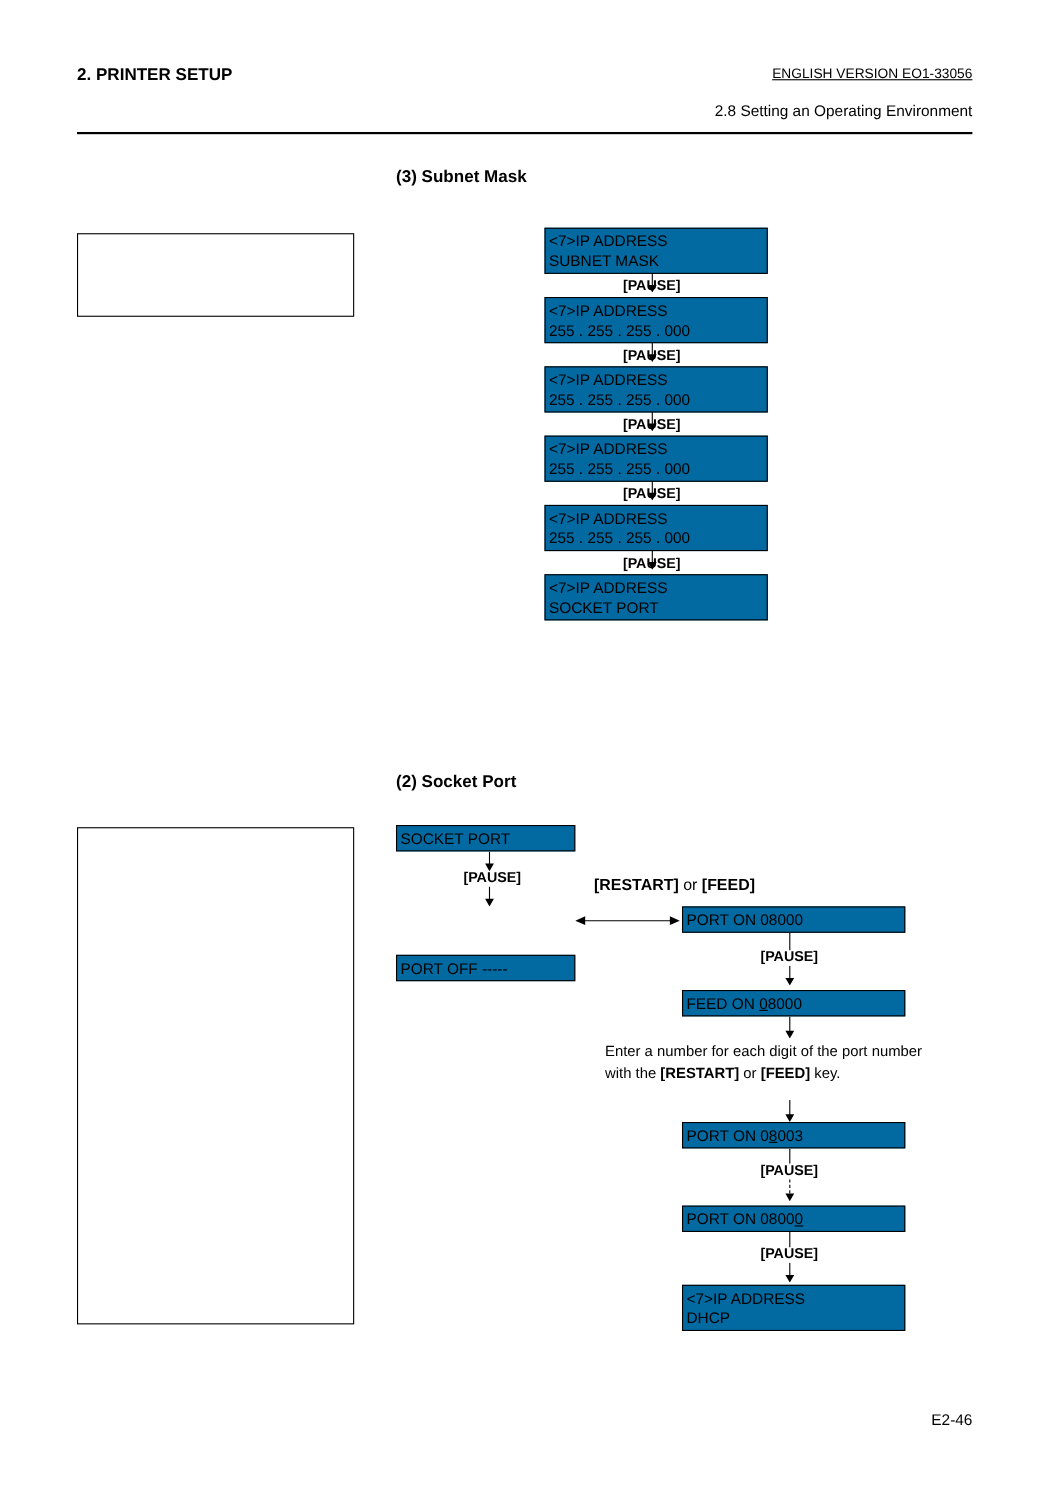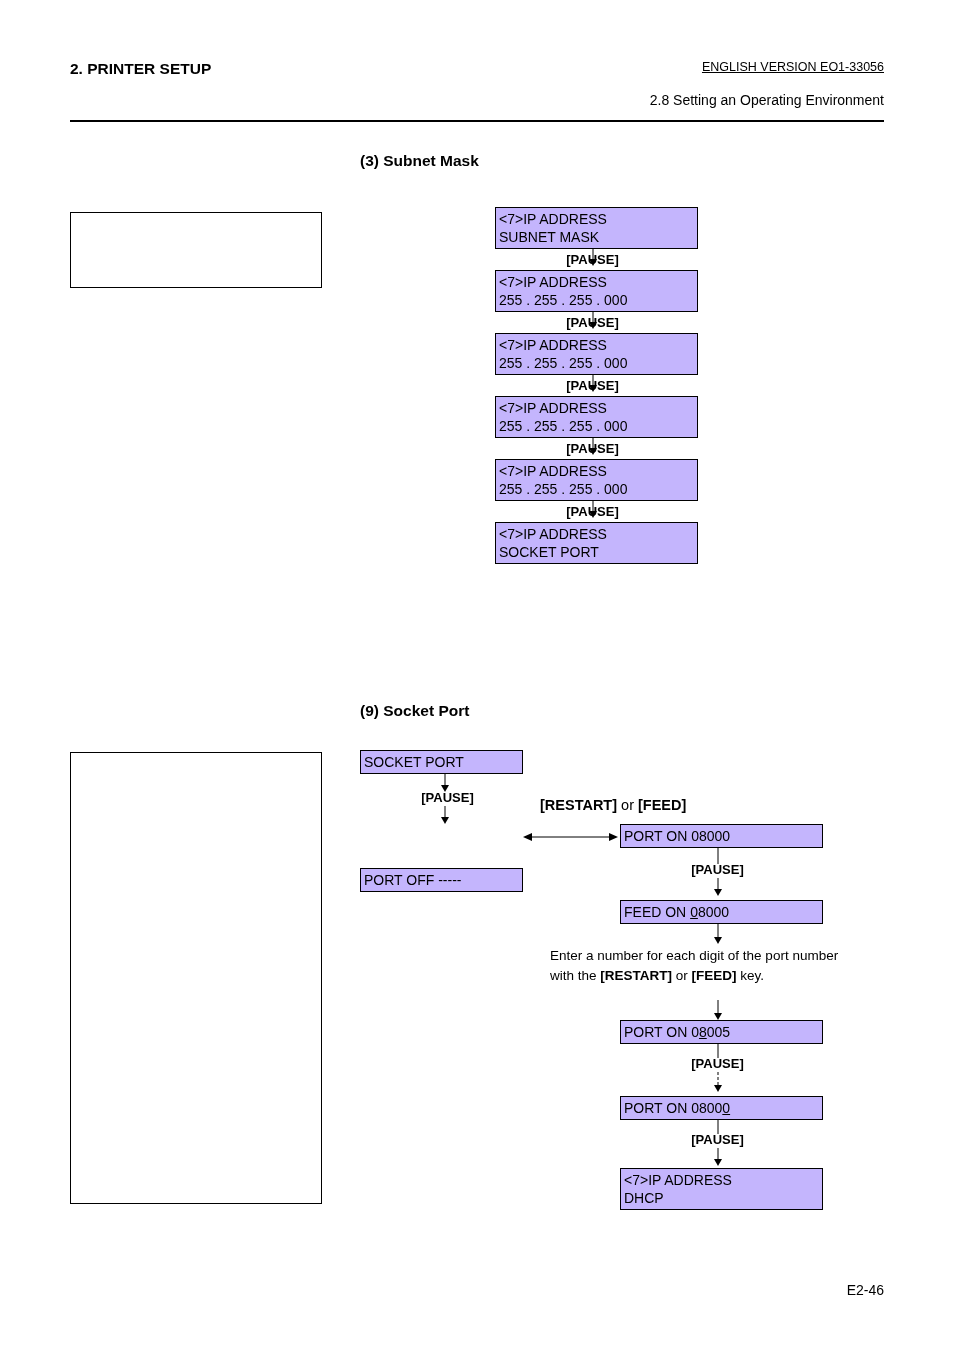--- a/index.html
+++ b/index.html
@@ -41,21 +41,21 @@
     position: absolute;
   }
   .h-subnet { left: 290px; top: 0; }
   .h-socket { left: 290px; top: 550px; }
   .disp {
     border: 1px solid #000;
     width: 195px;
     padding: 2px 3px;
     font-size: 14px;
     line-height: 1.3;
-    background: #c4b5fd;
+    background: #0369a1;
   }
   .disp-abs { position: absolute; }
   .arrow-label { font-weight: bold; font-size: 13px; text-align: center; width: 195px; position: absolute; }
   .arr-svg { display: block; margin: 0 auto; }
   .small-text { font-size: 13.5px; line-height: 1.45; }
   .pgnum { text-align: right; font-size: 14px; margin-top: 30px; }
   .u { text-decoration: underline; }
 </style>
 </head>
 <body>
@@ -123,21 +123,21 @@
     <svg class="arr-svg" style="position:absolute; left:518px; top:348px;" width="10" height="18">
         <line x1="5" y1="0" x2="5" y2="12" stroke="#000"></line>
         <polygon points="5,18 1,11 9,11"></polygon>
       </svg>
 
     <div class="disp disp-abs" style="left:425px; top:370px;">
       <div>&lt;7&gt;IP ADDRESS</div>
       <div>SOCKET PORT</div>
     </div>
 
-    <div class="sec-heading h-socket">(9)  Socket Port</div>
+    <div class="sec-heading h-socket">(2)  Socket Port</div>
 
     <div class="disp disp-abs" style="left:290px; top:598px; width:155px; height:18px;">SOCKET PORT</div>
     <svg class="arr-svg" style="position:absolute; left:370px; top:622px;" width="10" height="18">
         <line x1="5" y1="0" x2="5" y2="12" stroke="#000"></line>
         <polygon points="5,18 1,11 9,11"></polygon>
       </svg>
     <div class="arrow-label" style="left:280px; top:638px; width:195px;">[PAUSE]</div>
     <svg class="arr-svg" style="position:absolute; left:370px; top:654px;" width="10" height="18">
         <line x1="5" y1="0" x2="5" y2="12" stroke="#000"></line>
         <polygon points="5,18 1,11 9,11"></polygon>
@@ -175,21 +175,21 @@
 
     <div class="small-text" style="position:absolute; left:480px; top:794px; width:290px;">
       <span>Enter a number for each digit of the port number with the </span><b>[RESTART]</b><span> or </span><b>[FEED]</b><span> key.</span>
     </div>
     <svg class="arr-svg" style="position:absolute; left:643px; top:848px;" width="10" height="20">
         <line x1="5" y1="0" x2="5" y2="14" stroke="#000"></line>
         <polygon points="5,20 1,13 9,13"></polygon>
       </svg>
 
     <div class="disp disp-abs" style="left:550px; top:868px; width:195px; height:18px;">
-      <span>PORT ON  0</span><span class="u">8</span><span>005</span>
+      <span>PORT ON  0</span><span class="u">8</span><span>003</span>
     </div>
     <svg class="arr-svg" style="position:absolute; left:643px; top:892px;" width="10" height="14">
         <line x1="5" y1="0" x2="5" y2="14" stroke="#000"></line>
       </svg>
     <div class="arrow-label" style="left:550px; top:904px;">[PAUSE]</div>
     <svg class="arr-svg" style="position:absolute; left:643px; top:920px;" width="10" height="20">
         <line x1="5" y1="0" x2="5" y2="14" stroke="#000" stroke-dasharray="3,2"></line>
         <polygon points="5,20 1,13 9,13"></polygon>
       </svg>
 

